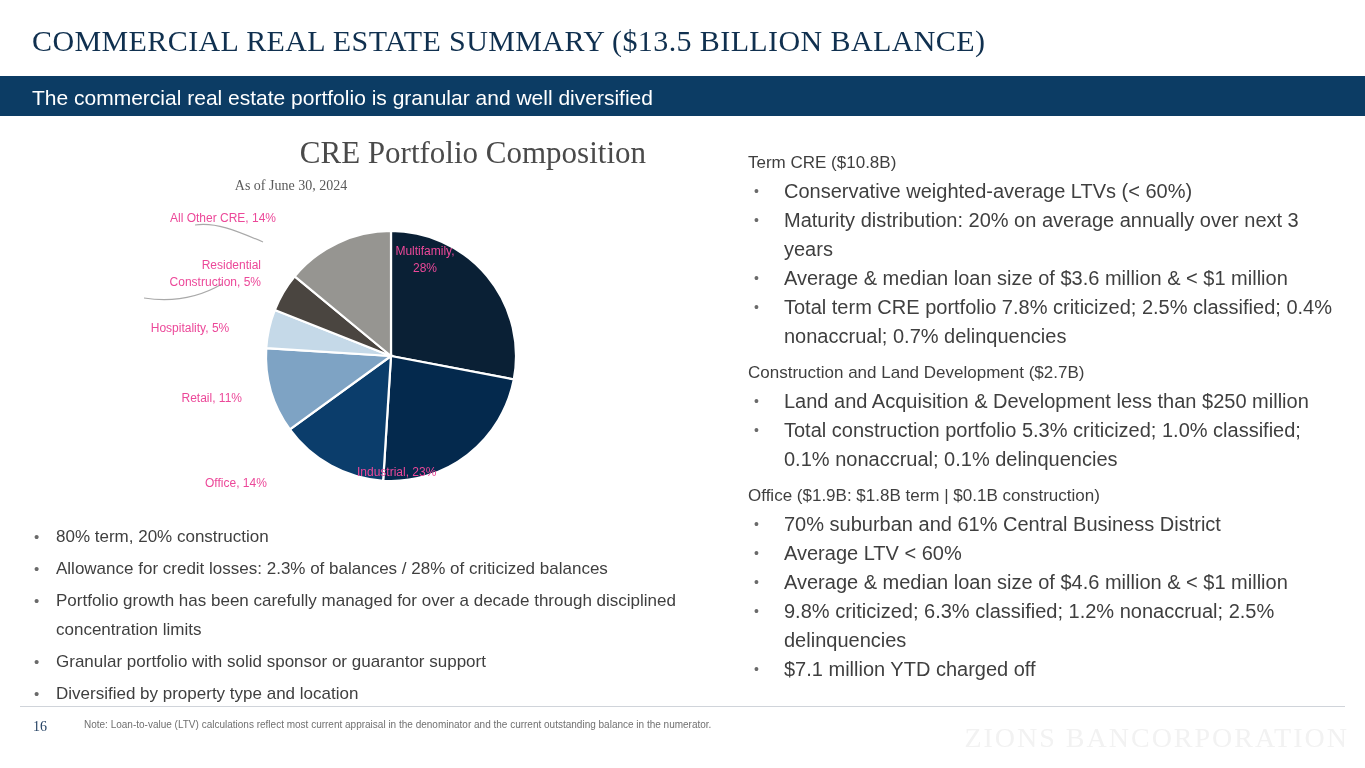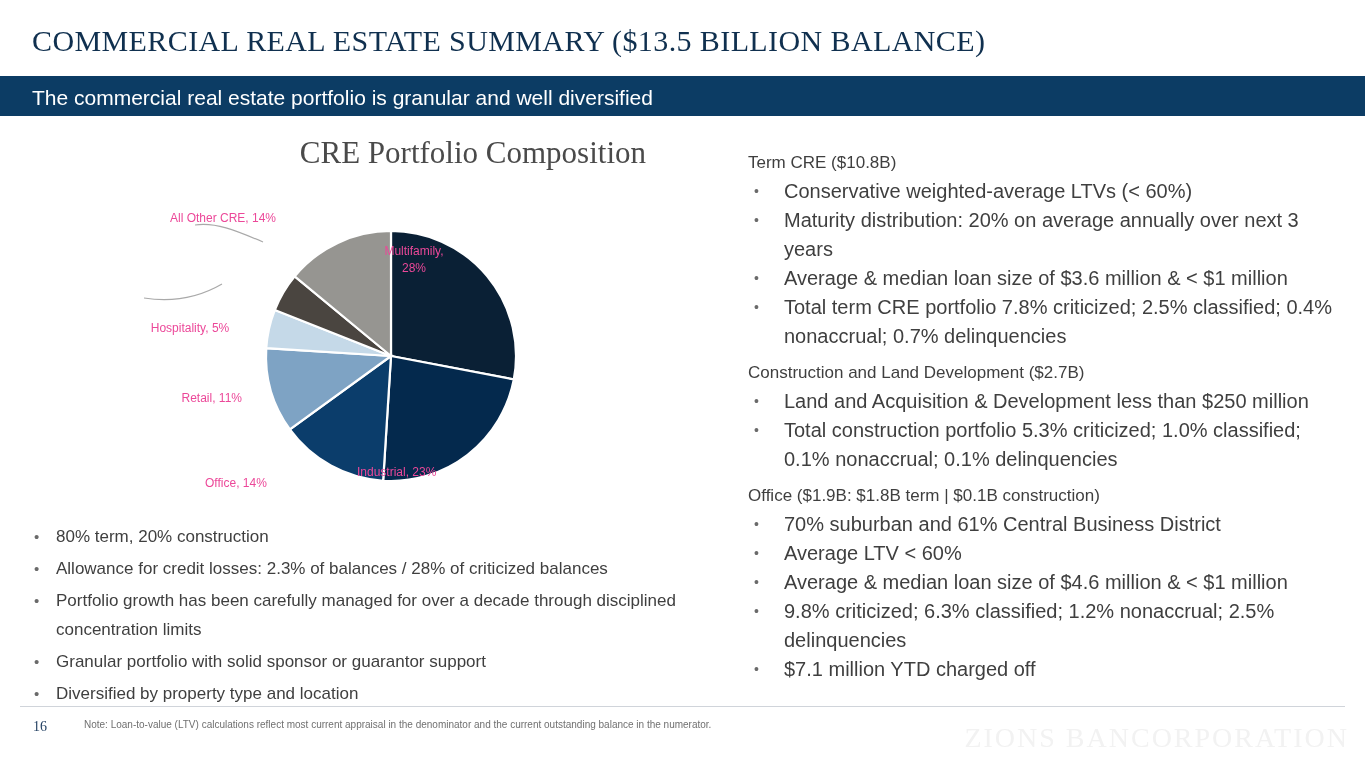--- a/index.html
+++ b/index.html
@@ -195,44 +195,47 @@
 <body>
 
 <div class="slide-title">COMMERCIAL REAL ESTATE SUMMARY ($13.5 BILLION BALANCE)</div>
 
 <div class="subtitle-band">
   <div class="subtitle-text">The commercial real estate portfolio is granular and well diversified</div>
 </div>
 
 <div class="chart-block">
   <div class="chart-title"><span class="chart-title-inner">CRE Portfolio Composition</span></div>
+  <div class="chart-subtitle"><span class="chart-subtitle-inner">As of June 30, 2024</span></div>
 
   <div class="pie-wrap">
     <svg width="710" height="375" viewBox="0 0 710 375">
       <g id="pie-slices" transform="translate(0,0)">
           <path d="M 371 226 L 371.00 101.00 A 125 125 0 0 1 493.79 249.42 Z" fill="#0a2035" stroke="#ffffff" stroke-width="2.2"></path>
           <path d="M 371 226 L 493.79 249.42 A 125 125 0 0 1 363.15 350.75 Z" fill="#04294d" stroke="#ffffff" stroke-width="2.2"></path>
           <path d="M 371 226 L 363.15 350.75 A 125 125 0 0 1 269.87 299.47 Z" fill="#0b3d6b" stroke="#ffffff" stroke-width="2.2"></path>
           <path d="M 371 226 L 269.87 299.47 A 125 125 0 0 1 246.25 218.15 Z" fill="#7ea3c4" stroke="#ffffff" stroke-width="2.2"></path>
           <path d="M 371 226 L 246.25 218.15 A 125 125 0 0 1 254.78 179.98 Z" fill="#c5d9e8" stroke="#ffffff" stroke-width="2.2"></path>
           <path d="M 371 226 L 254.78 179.98 A 125 125 0 0 1 274.69 146.32 Z" fill="#4a4540" stroke="#ffffff" stroke-width="2.2"></path>
           <path d="M 371 226 L 274.69 146.32 A 125 125 0 0 1 371.00 101.00 Z" fill="#969591" stroke="#ffffff" stroke-width="2.2"></path>
         </g>
       <g id="pie-leaders" fill="none" stroke="#a9a9a9" stroke-width="1.1">
         <path d="M 175 95 C 195 92, 215 100, 243 112"></path>
         <path d="M 124 168 C 150 172, 178 168, 202 154"></path>
       </g>
     </svg>
 
     <div class="pie-label" style="left:150px; top:80px;">All Other CRE, 14%</div>
+    <div class="pie-label" style="left:111px; top:127px; text-align:right; width:130px;">Residential
+Construction, 5%</div>
     <div class="pie-label" style="left:120px; top:190px; text-align:center; width:100px;">Hospitality, 5%</div>
     <div class="pie-label" style="left:142px; top:260px; text-align:right; width:80px;">Retail, 11%</div>
     <div class="pie-label" style="left:185px; top:345px;">Office, 14%</div>
     <div class="pie-label" style="left:337px; top:334px;">Industrial, 23%</div>
-    <div class="pie-label" style="left:344px; top:113px; text-align:center; width:100px;">Multifamily,
+    <div class="pie-label" style="left:355px; top:113px; text-align:center; width:100px;">Multifamily,
 28%</div>
   </div>
 </div>
 
 <div class="left-bullets" id="left-bullets">
     <div class="bul">
       <span class="dot">•</span>
       <span class="txt">80% term, 20% construction</span>
     </div>
     <div class="bul">

